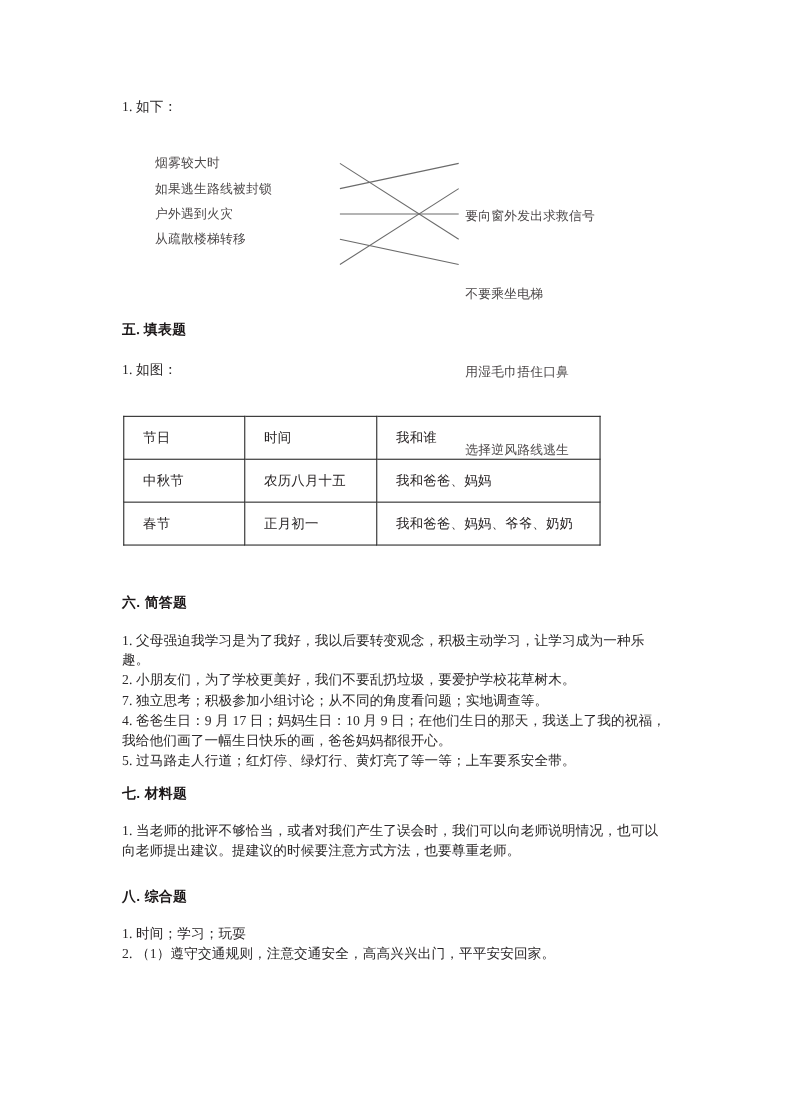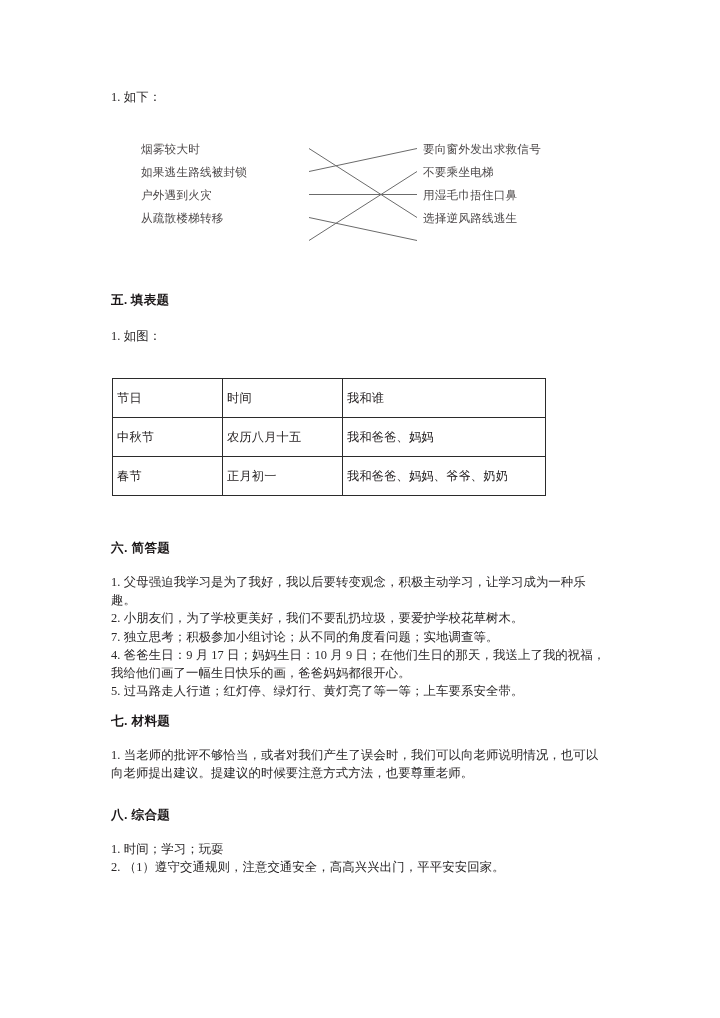--- a/index.html
+++ b/index.html
@@ -68,37 +68,37 @@
   .match-col.right { left: 310px; text-align: left; }
   .match-item {
     height: 23px;
     line-height: 23px;
     font-size: 11.6px;
     font-family: "Liberation Sans", "DejaVu Sans", sans-serif;
     color: #4c4849;
     white-space: nowrap;
     letter-spacing: 0.2px;
   }
-  .match-col.right .match-item { color: #4c4849; }
+  .match-col.right .match-item { color: #4c4849; margin-top: 48px; }
 
   
   .h-five   { position: absolute; left: 0; top: 292px; font-family: Liberation Serif, serif; }
   .lead-2   { position: absolute; left: 0; top: 327px; }
 
   
   .tbl-wrap { position: absolute; left: 1px; top: 378px; }
   table.grid {
     border-collapse: collapse;
     width: 433px;
     table-layout: fixed;
   }
   table.grid td {
     border: 1px solid #2b2b2b;
     height: 38px;
-    padding: 0 4px;
+    padding: 0 17px;
     font-family: "Liberation Sans", "DejaVu Sans", sans-serif;
     font-size: 12.2px;
     color: #262223;
     vertical-align: middle;
     letter-spacing: 0.2px;
     white-space: nowrap;
     margin-left: 41px;
   }
   table.grid col.c1 { width: 110px; }
   table.grid col.c2 { width: 120px; }

